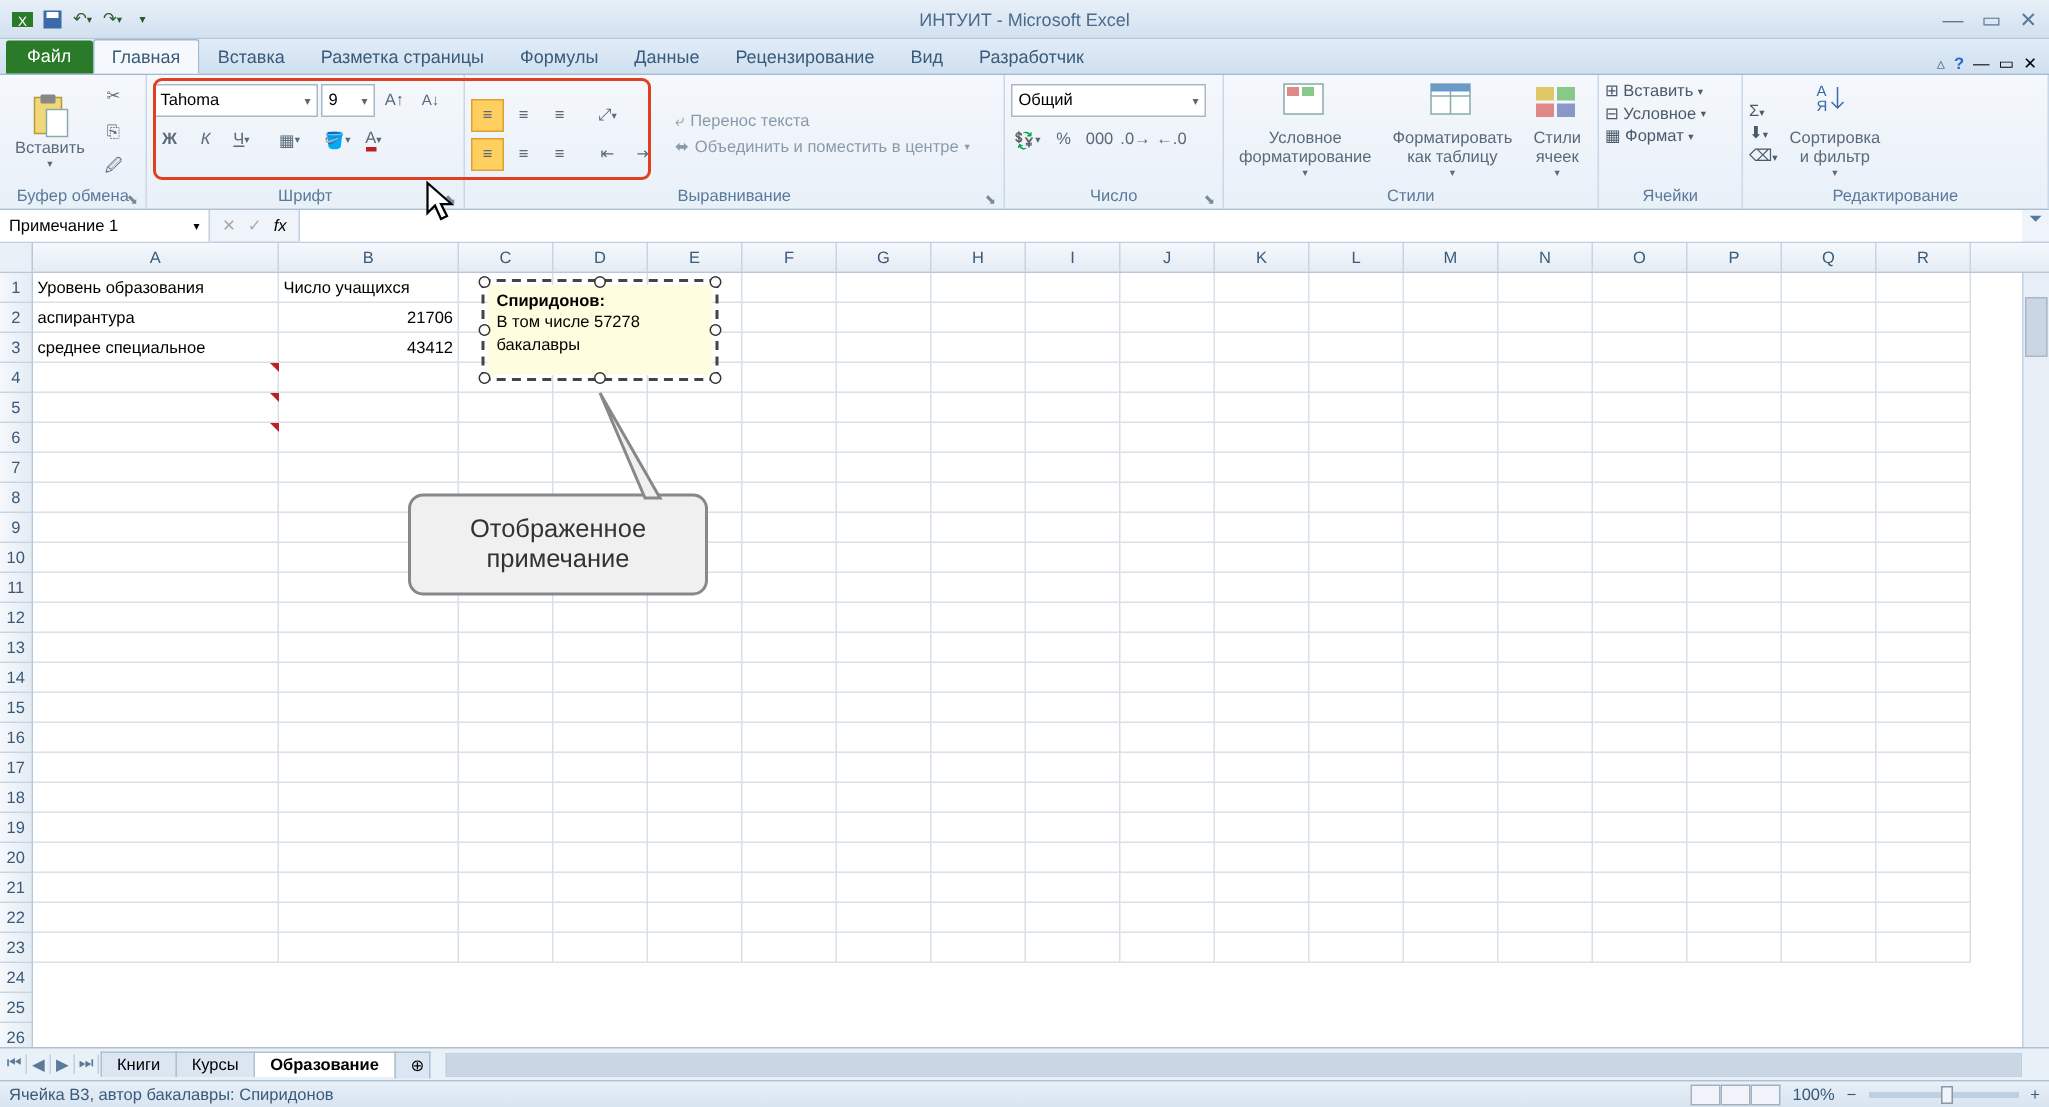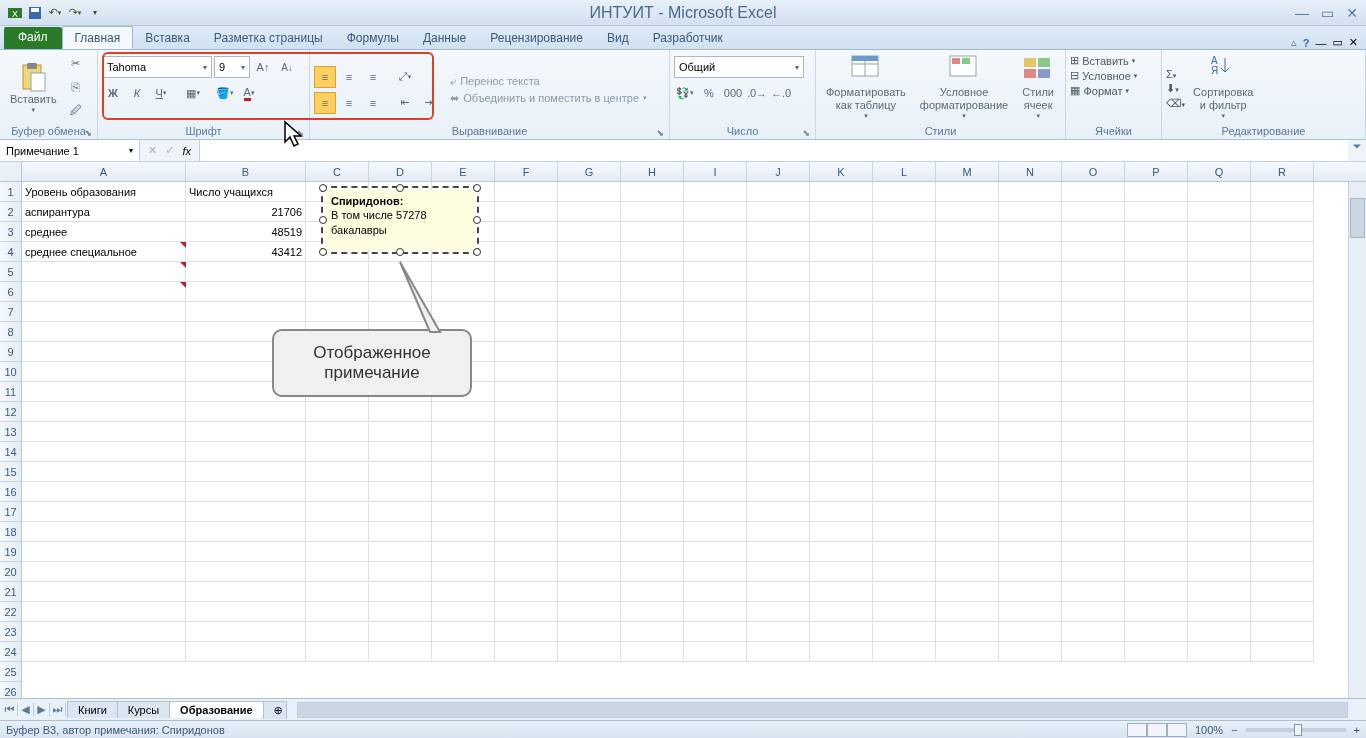--- a/index.html
+++ b/index.html
@@ -2,21 +2,21 @@
 <html><head>
 <meta charset="utf-8">
 <style>
 * { margin:0; padding:0; box-sizing:border-box; font-family:"Segoe UI",Tahoma,sans-serif; }
 body { background:#fff; width:1366px; height:738px; overflow:hidden; position:relative; font-size:11px; }
 
 
 .titlebar { height:26px; background:linear-gradient(#e8f0f8,#d2e0f0); display:flex; align-items:center; border-bottom:1px solid #b8c8d8; position:relative; }
 .qat { display:flex; align-items:center; gap:2px; padding-left:6px; }
 .qat-icon { width:18px; height:18px; display:flex; align-items:center; justify-content:center; color:#2a5a2a; }
-.win-title { position:absolute; left:50%; transform:translateX(-50%); color:#4a6a8a; font-size:16px; }
+.win-title { position:absolute; left:50%; transform:translateX(-50%); color:#4a6a8a; font-size:12px; }
 .win-controls { margin-left:auto; display:flex; gap:12px; padding-right:8px; color:#5a7a9a; }
 .win-controls span { cursor:pointer; font-size:14px; }
 
 
 .tabbar { height:24px; background:linear-gradient(#e0ecf8,#d0e0f0); display:flex; align-items:flex-end; border-bottom:1px solid #a0b8d0; }
 .file-tab { background:#2a7a2a; color:#fff; height:22px; padding:3px 14px; font-size:12px; margin-left:4px; border-radius:2px 2px 0 0; }
 .tab { padding:4px 12px; font-size:12px; color:#3a5a7a; cursor:pointer; }
 .tab.active { background:#f5f8fc; border:1px solid #a0b8d0; border-bottom:none; border-radius:2px 2px 0 0; }
 .tabbar-right { margin-left:auto; display:flex; gap:6px; padding-right:8px; align-items:center; }
 
@@ -250,36 +250,36 @@
       </div>
     </div>
     <div class="group-label"><span>Число</span><span class="launcher">⬊</span></div>
   </div>
 
   <div class="group" style="width:250px">
     <div class="group-content">
       <div class="big-btn">
         <svg width="32" height="26">
             <rect x="2" y="2" width="26" height="20" fill="#fff" stroke="#8aa"></rect>
+            <rect x="4" y="4" width="8" height="6" fill="#e08888"></rect>
+            <rect x="14" y="4" width="8" height="6" fill="#88c888"></rect>
+          </svg>
+        <span style="white-space:pre">Условное
+форматирование</span>
+          <span style="font-size:7px">▾</span>
+      </div>
+      <div class="big-btn">
+        <svg width="32" height="26">
+            <rect x="2" y="2" width="26" height="20" fill="#fff" stroke="#8aa"></rect>
             <line x1="2" y1="10" x2="28" y2="10" stroke="#8aa"></line>
             <line x1="15" y1="2" x2="15" y2="22" stroke="#8aa"></line>
             <rect x="2" y="2" width="26" height="5" fill="#6a9aca"></rect>
           </svg>
         <span style="white-space:pre">Форматировать
 как таблицу</span>
-          <span style="font-size:7px">▾</span>
-      </div>
-      <div class="big-btn">
-        <svg width="32" height="26">
-            <rect x="2" y="2" width="26" height="20" fill="#fff" stroke="#8aa"></rect>
-            <rect x="4" y="4" width="8" height="6" fill="#e08888"></rect>
-            <rect x="14" y="4" width="8" height="6" fill="#88c888"></rect>
-          </svg>
-        <span style="white-space:pre">Условное
-форматирование</span>
           <span style="font-size:7px">▾</span>
       </div>
       <div class="big-btn">
         <svg width="32" height="26">
             <rect x="2" y="4" width="12" height="9" fill="#e0c868"></rect>
             <rect x="16" y="4" width="12" height="9" fill="#88c888"></rect>
             <rect x="2" y="15" width="12" height="9" fill="#e08888"></rect>
             <rect x="16" y="15" width="12" height="9" fill="#8898c8"></rect>
           </svg>
         <span style="white-space:pre">Стили
@@ -433,40 +433,20 @@
           <div class="cell" style="width: 63px;"></div>
           <div class="cell" style="width: 63px;"></div>
           <div class="cell" style="width: 63px;"></div>
           <div class="cell" style="width: 63px;"></div>
           <div class="cell" style="width: 63px;"></div>
           <div class="cell" style="width: 63px;"></div>
           <div class="cell" style="width: 63px;"></div>
           <div class="cell" style="width: 63px;"></div>
         </div>
         <div class="row">
-          <div class="cell" style="width: 164px;">среднее</div>
-          <div class="cell num" style="width: 120px;">48519</div>
-          <div class="cell" style="width: 63px;"></div>
-          <div class="cell" style="width: 63px;"></div>
-          <div class="cell" style="width: 63px;"></div>
-          <div class="cell" style="width: 63px;"></div>
-          <div class="cell" style="width: 63px;"></div>
-          <div class="cell" style="width: 63px;"></div>
-          <div class="cell" style="width: 63px;"></div>
-          <div class="cell" style="width: 63px;"></div>
-          <div class="cell" style="width: 63px;"></div>
-          <div class="cell" style="width: 63px;"></div>
-          <div class="cell" style="width: 63px;"></div>
-          <div class="cell" style="width: 63px;"></div>
-          <div class="cell" style="width: 63px;"></div>
-          <div class="cell" style="width: 63px;"></div>
-          <div class="cell" style="width: 63px;"></div>
-          <div class="cell" style="width: 63px;"></div>
-        </div>
-        <div class="row">
           <div class="cell" style="width: 164px;">среднее специальное</div>
           <div class="cell num" style="width: 120px;">43412</div>
           <div class="cell" style="width: 63px;"></div>
           <div class="cell" style="width: 63px;"></div>
           <div class="cell" style="width: 63px;"></div>
           <div class="cell" style="width: 63px;"></div>
           <div class="cell" style="width: 63px;"></div>
           <div class="cell" style="width: 63px;"></div>
           <div class="cell" style="width: 63px;"></div>
           <div class="cell" style="width: 63px;"></div>
@@ -927,21 +907,21 @@
   <div class="sheet-tab">Курсы</div>
   <div class="sheet-tab active">Образование</div>
   <div class="sheet-tab" style="width:24px">⊕</div>
   <div class="sheet-scroll">
       <div class="thumb"></div>
     </div>
   <div style="width:18px"></div>
 </div>
 
 <div class="status-bar">
-  <span>Буфер B3, автор примечания: Спиридонов</span>
+  <span>Ячейка B3, автор бакалавры: Спиридонов</span>
   <div class="status-right">
     <div class="view-btns">
       <div class="view-btn"></div>
       <div class="view-btn"></div>
       <div class="view-btn"></div>
     </div>
     <span>100%</span>
     <span>−</span>
     <div class="zoom-slider">
         <div class="zthumb"></div>

